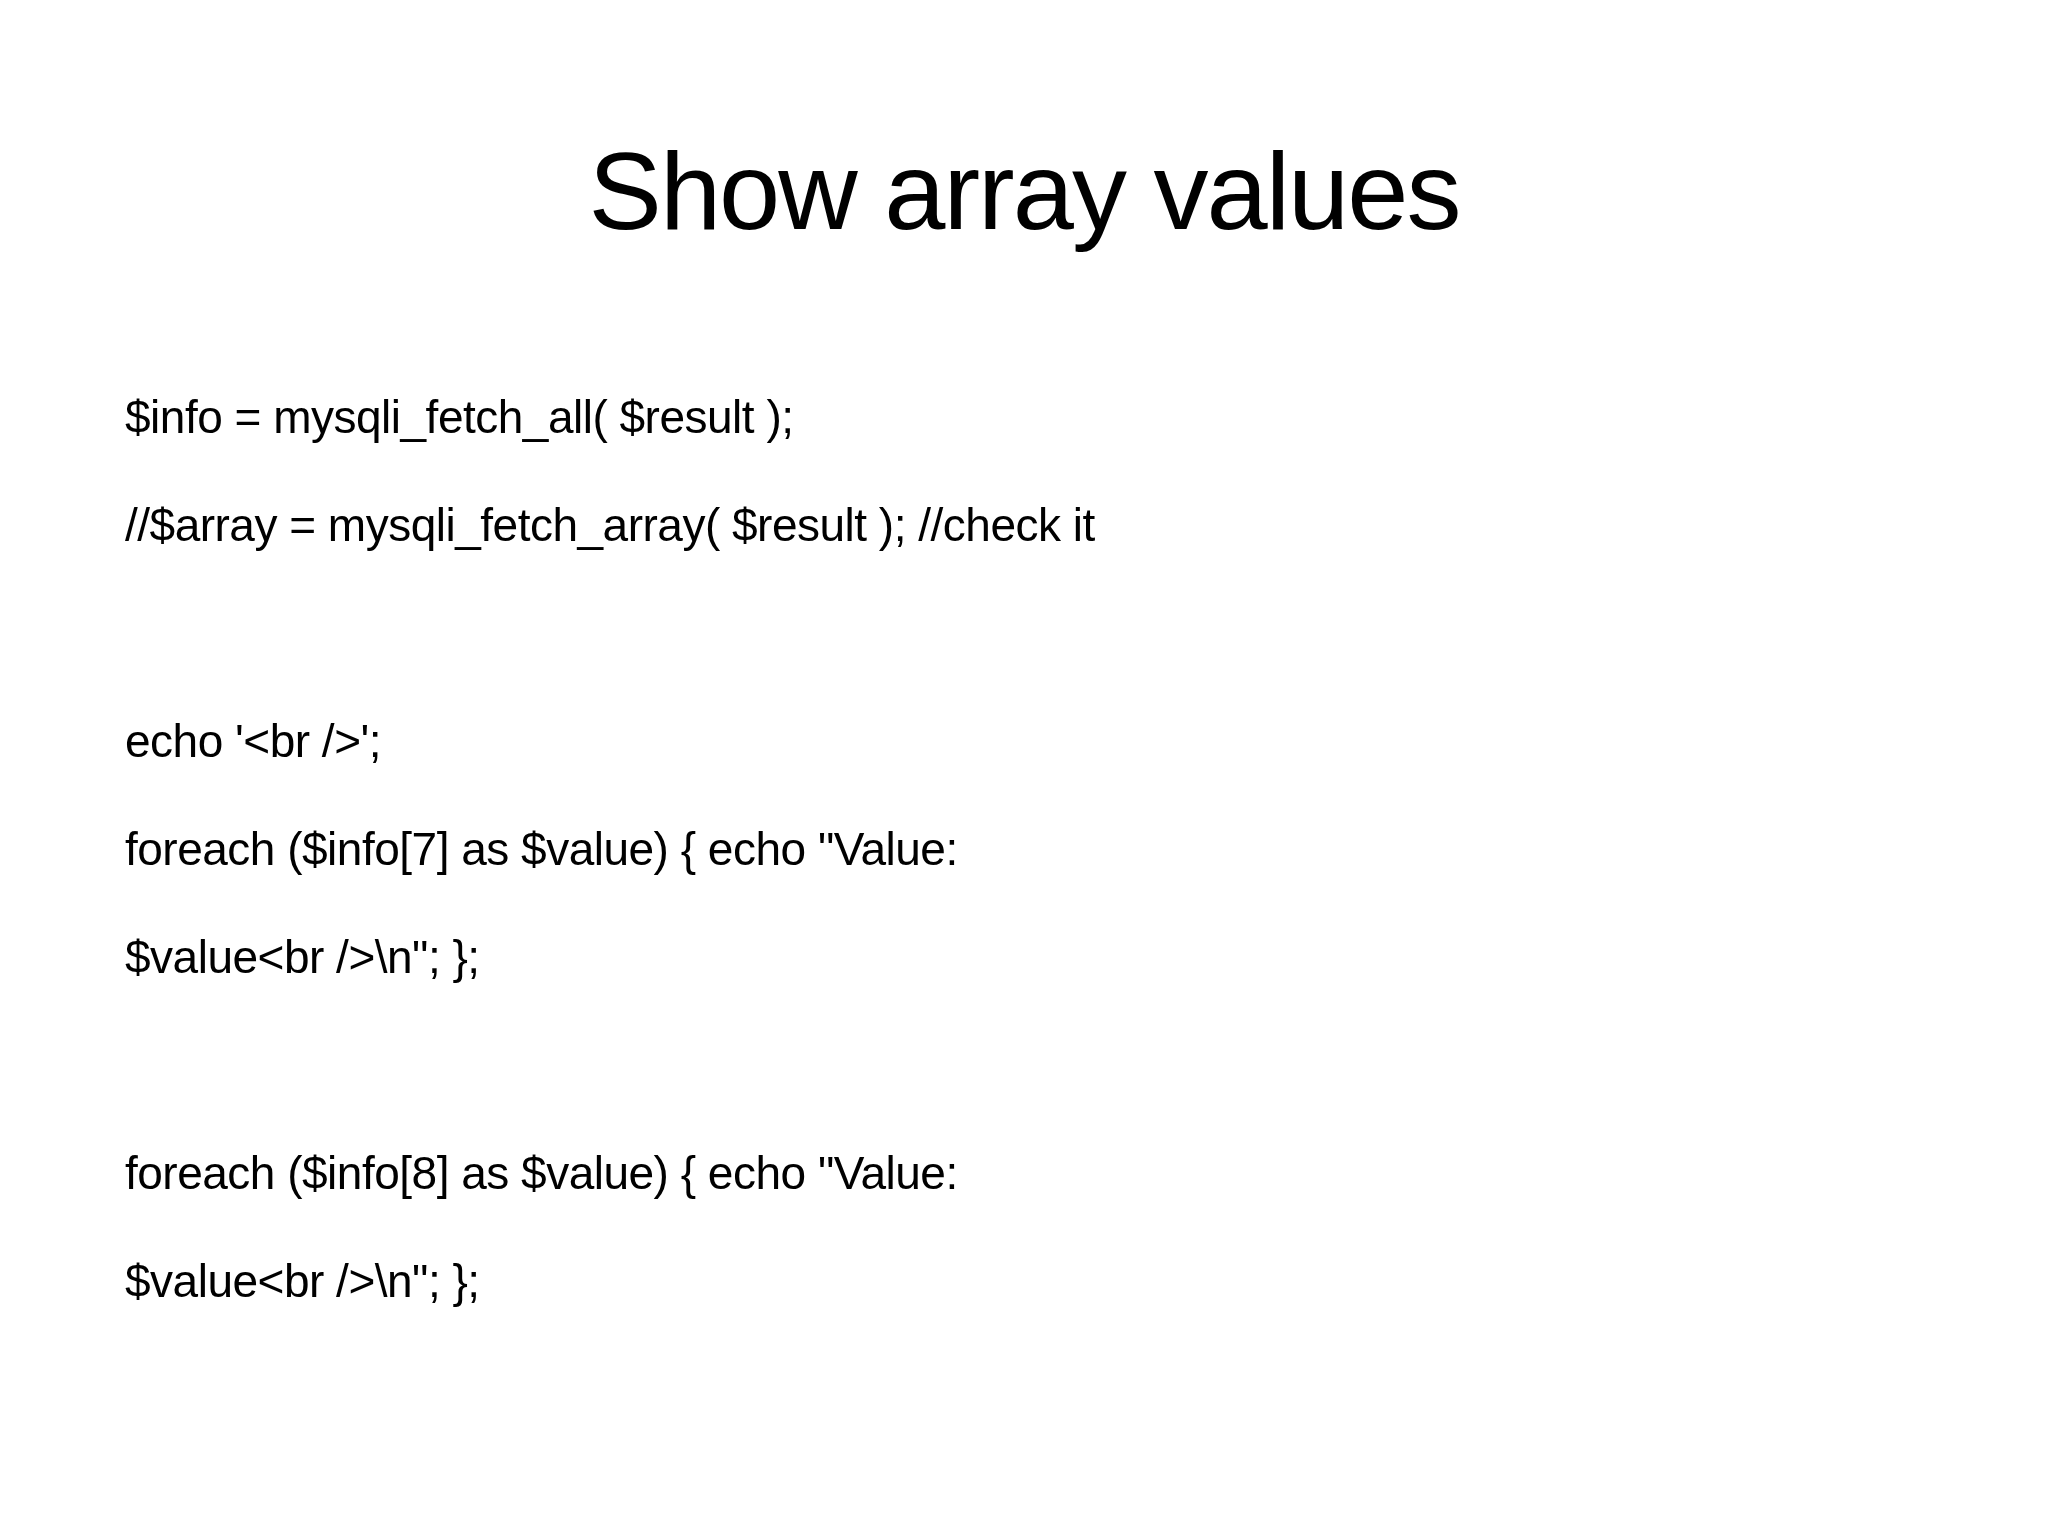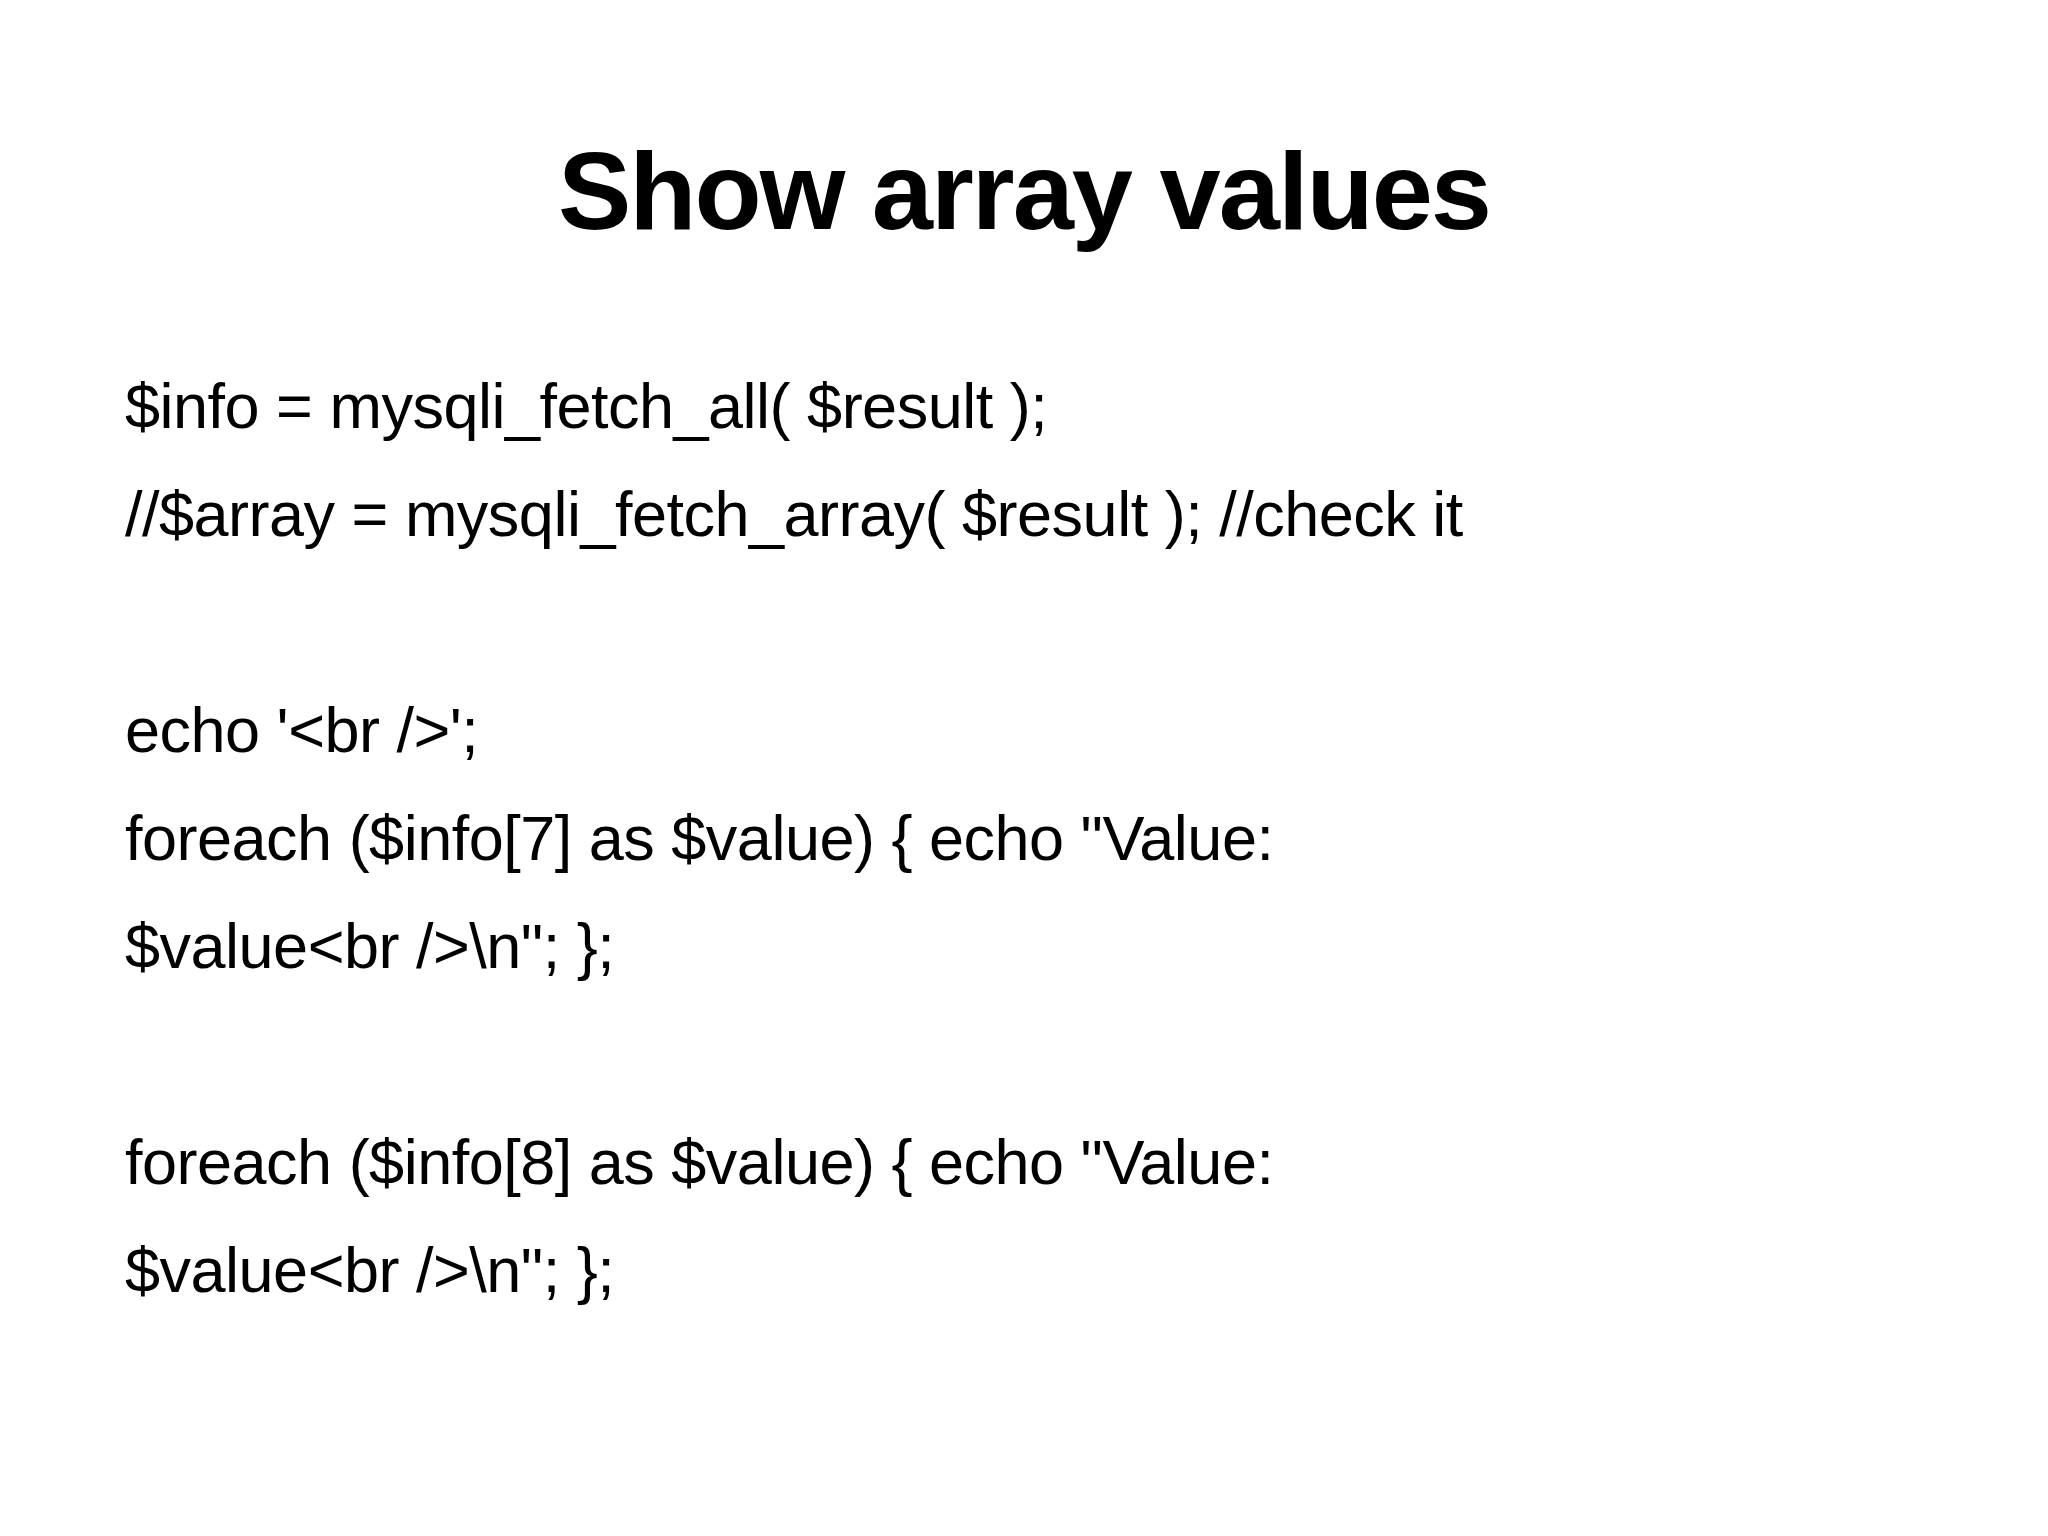--- a/index.html
+++ b/index.html
@@ -17,30 +17,30 @@
     color: #000000;
   }
   .slide-title {
     position: absolute;
     top: 132px;
     left: 0;
     width: 2048px;
     text-align: center;
     font-size: 110px;
     line-height: 118px;
-    font-weight: 700;
+    font-weight: 400;
     letter-spacing: -2px;
     white-space: nowrap;
   }
   .code-block {
     position: absolute;
-    top: 352px;
+    top: 363px;
     left: 125px;
     width: 1800px;
-    font-size: 63px;
+    font-size: 46px;
     letter-spacing: -0.5px;
   }
   .code-line {
     height: 108px;
     line-height: 108px;
     white-space: pre;
   }
 </style>
 </head>
 <body>

